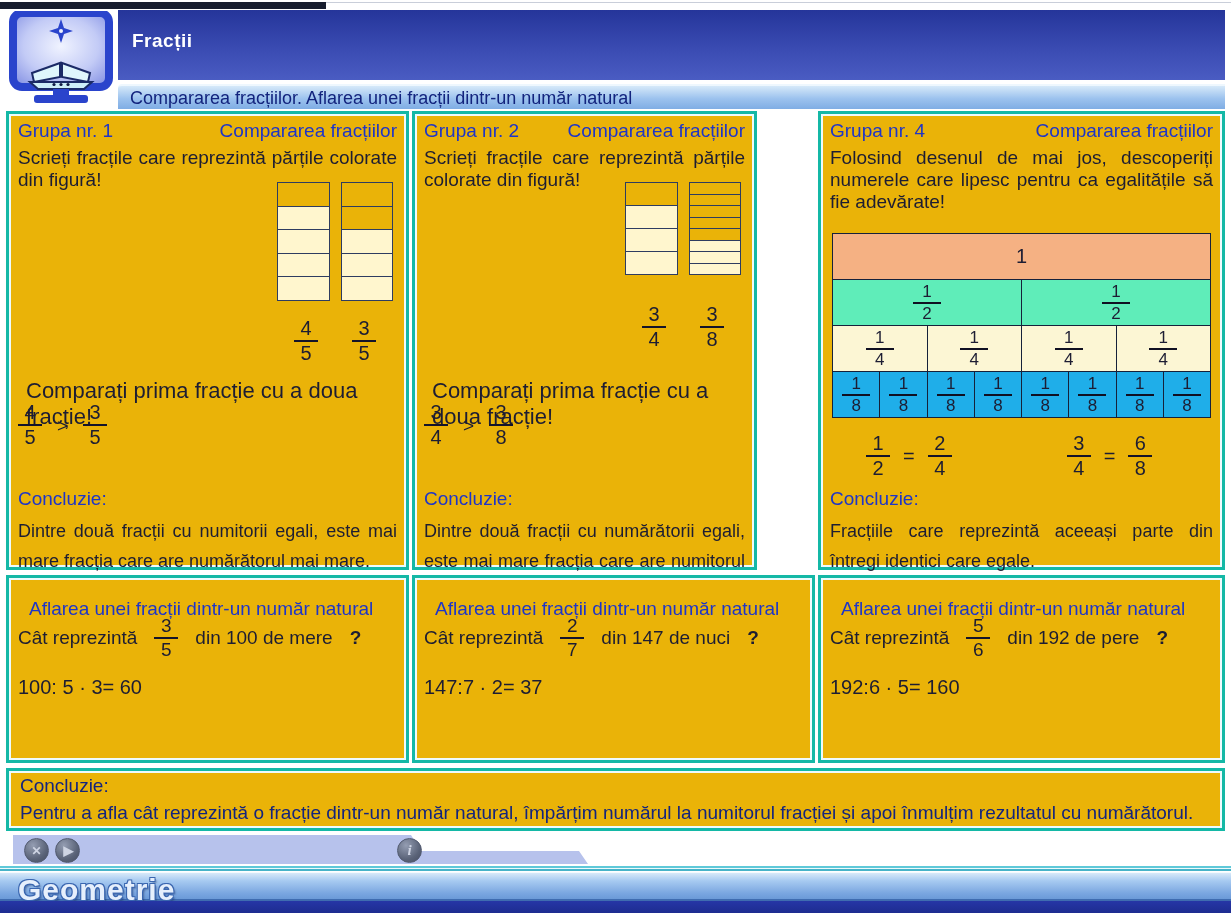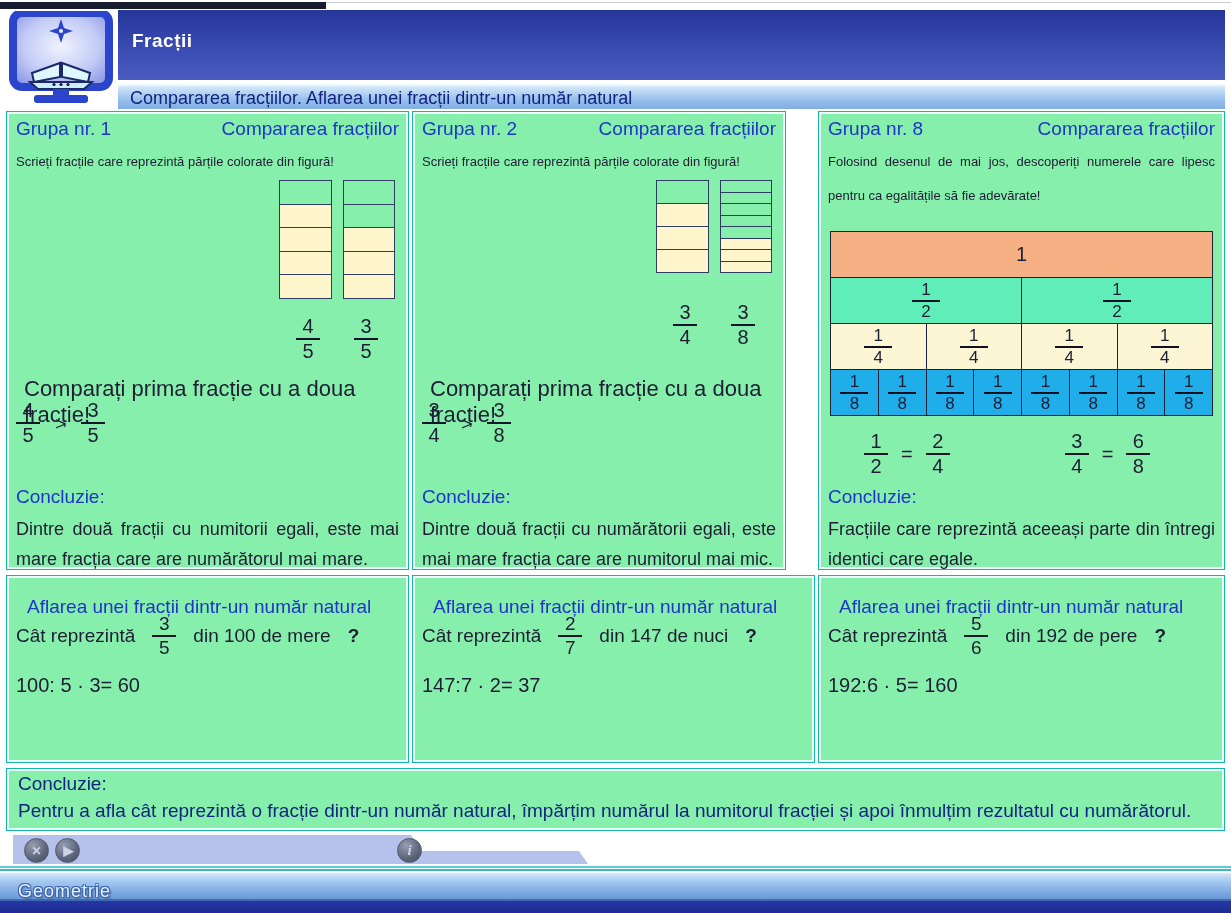--- a/index.html
+++ b/index.html
@@ -16,29 +16,29 @@
     background:linear-gradient(180deg,#25359a 0%,#3a4bb2 55%,#4a5cc2 100%)}
   .htitle{position:absolute;left:14px;top:20px;font-size:19px;font-weight:bold;color:#ffffff;letter-spacing:.5px}
   .hsub{position:absolute;left:118px;top:84px;width:1107px;height:23px;
     background:linear-gradient(180deg,#d6e9f9 0%,#9cc2ee 55%,#7fadе4 100%);
     background:linear-gradient(180deg,#d6e9f9 0%,#9cc2ee 55%,#7fade4 100%);
     border-top:2px solid #eef7fe;border-radius:4px 0 0 0}
   .hsubtext{position:absolute;left:12px;top:2px;font-size:18px;font-weight:normal;color:#13247e}
 
   
   .gbox,.pbox,.cbox{
-    position:absolute;box-sizing:border-box;background:#86efac;
-    border:1px solid #14b8a6;box-shadow:inset 0 0 0 2px #eefbfd;
+    position:absolute;box-sizing:border-box;background:#eab308;
+    border:3px solid #14b8a6;box-shadow:inset 0 0 0 2px #eefbfd;
   }
   .gbox{top:111px;height:459px}
   .pbox{top:575px;height:188px}
   .cbox{left:6px;top:768px;width:1219px;height:63px}
   .blue{color:#1e35c8}
   .ghead{position:absolute;top:6px;left:9px;right:9px;display:flex;justify-content:space-between;font-size:19px}
-  .gtask{position:absolute;top:33px;left:9px;right:9px;margin:0;font-size:13px;line-height:34px;text-align:justify}
+  .gtask{position:absolute;top:33px;left:9px;right:9px;margin:0;font-size:19px;line-height:22px;text-align:justify}
   .gprompt{position:absolute;top:256px;left:9px;right:9px;margin:8px;font-size:22px}
   .gclabel{position:absolute;top:374px;left:9px;margin:0;font-size:19px}
   .gconc{position:absolute;top:402px;left:9px;right:9px;margin:0;font-size:18px;line-height:30px;text-align:justify}
 
   
   .frac{display:inline-flex;flex-direction:column;align-items:center;line-height:1.15;vertical-align:middle}
   .frac .fline{height:2px;background:#14142a;align-self:stretch;min-width:24px}
   .frac .fnum,.frac .fden{padding:0 5px}
 
   
@@ -86,21 +86,21 @@
     border:1px solid #525a70;color:#ced4e3;display:flex;align-items:center;justify-content:center}
   .navbtn span{font-size:12px;font-weight:bold;line-height:1}
   .navbtn .play{font-size:13px;margin-left:2px}
   .navbtn .info{font-family:"Liberation Serif",serif;font-style:italic;font-size:15px}
   .sep1{position:absolute;left:0;right:0;top:866px;height:2px;background:#5fc9d9}
   .sep2{position:absolute;left:0;right:0;top:868px;height:1px;background:#ecfafc}
   .sep3{position:absolute;left:0;right:0;top:869px;height:2px;background:#47b3c8}
   .geobar{position:absolute;left:0;right:0;top:872px;height:26px;
     background:linear-gradient(180deg,#d7e9f9 0%,#a7caf1 30%,#7aa6e0 78%,#6b9ad8 100%);
     border-top:1px solid #f4fbff;border-bottom:2px solid #3f6cb0}
-  .geotext{position:absolute;left:18px;top:8px;font-size:18px;font-weight:normal;color:#e6effc;letter-spacing:1px;
+  .geotext{position:absolute;left:18px;top:0px;font-size:30px;font-weight:bold;color:#e6effc;letter-spacing:1px;
     text-shadow:-1px -1px 0 #3a66b0,1px -1px 0 #3a66b0,-1px 1px 0 #3a66b0,1px 1px 0 #3a66b0,2px 2px 2px rgba(20,40,90,.45)}
   .navybar{position:absolute;left:0;right:0;top:901px;height:12px;background:linear-gradient(180deg,#2636a6,#1d2c90)}
 </style>
 </head>
 <body>
 
 <div class="topline"></div>
 <div class="topdark"></div>
 
 <div class="hlogo">
@@ -178,21 +178,21 @@
     <span><span class="frac">
           <span class="fnum">3</span>
           <span class="fline"></span>
           <span class="fden">5</span>
         </span></span>
   </div>
   <p class="gclabel blue">Concluzie:</p>
   <p class="gconc">Dintre două fracții cu numitorii egali, este mai mare fracția care are numărătorul mai mare.</p>
 </section>
 
-<section class="gbox" style="left:412px;width:374px">
+<section class="gbox" style="left:412px;width:345px">
   <div class="ghead">
     <span class="blue">Grupa nr. 2</span>
     <span class="blue">Compararea fracțiilor</span>
   </div>
   <p class="gtask">Scrieți fracțile care reprezintă părțile colorate din figură!</p>
   <div class="gfig g2">
       <div class="bar">
         <div class="cell"></div>
         <div class="cell colored"></div>
         <div class="cell colored"></div>
@@ -234,21 +234,21 @@
           <span class="fline"></span>
           <span class="fden">8</span>
         </span></span>
   </div>
   <p class="gclabel blue">Concluzie:</p>
   <p class="gconc">Dintre două fracții cu numărătorii egali, este mai mare fracția care are numitorul mai mic.</p>
 </section>
 
 <section class="gbox" style="left:818px;width:407px">
   <div class="ghead">
-    <span class="blue">Grupa nr. 8</span>
+    <span class="blue">Grupa nr. 4</span>
     <span class="blue">Compararea fracțiilor</span>
   </div>
   <p class="gtask">Folosind desenul de mai jos, descoperiți numerele care lipesc pentru ca egalitățile să fie adevărate!</p>
   <div class="wall">
       <div class="wall-row">
         <div class="wall-cell" style="background: rgb(245, 177, 131);">
           <span class="one">1</span>
         </div>
       </div>
       <div class="wall-row">

